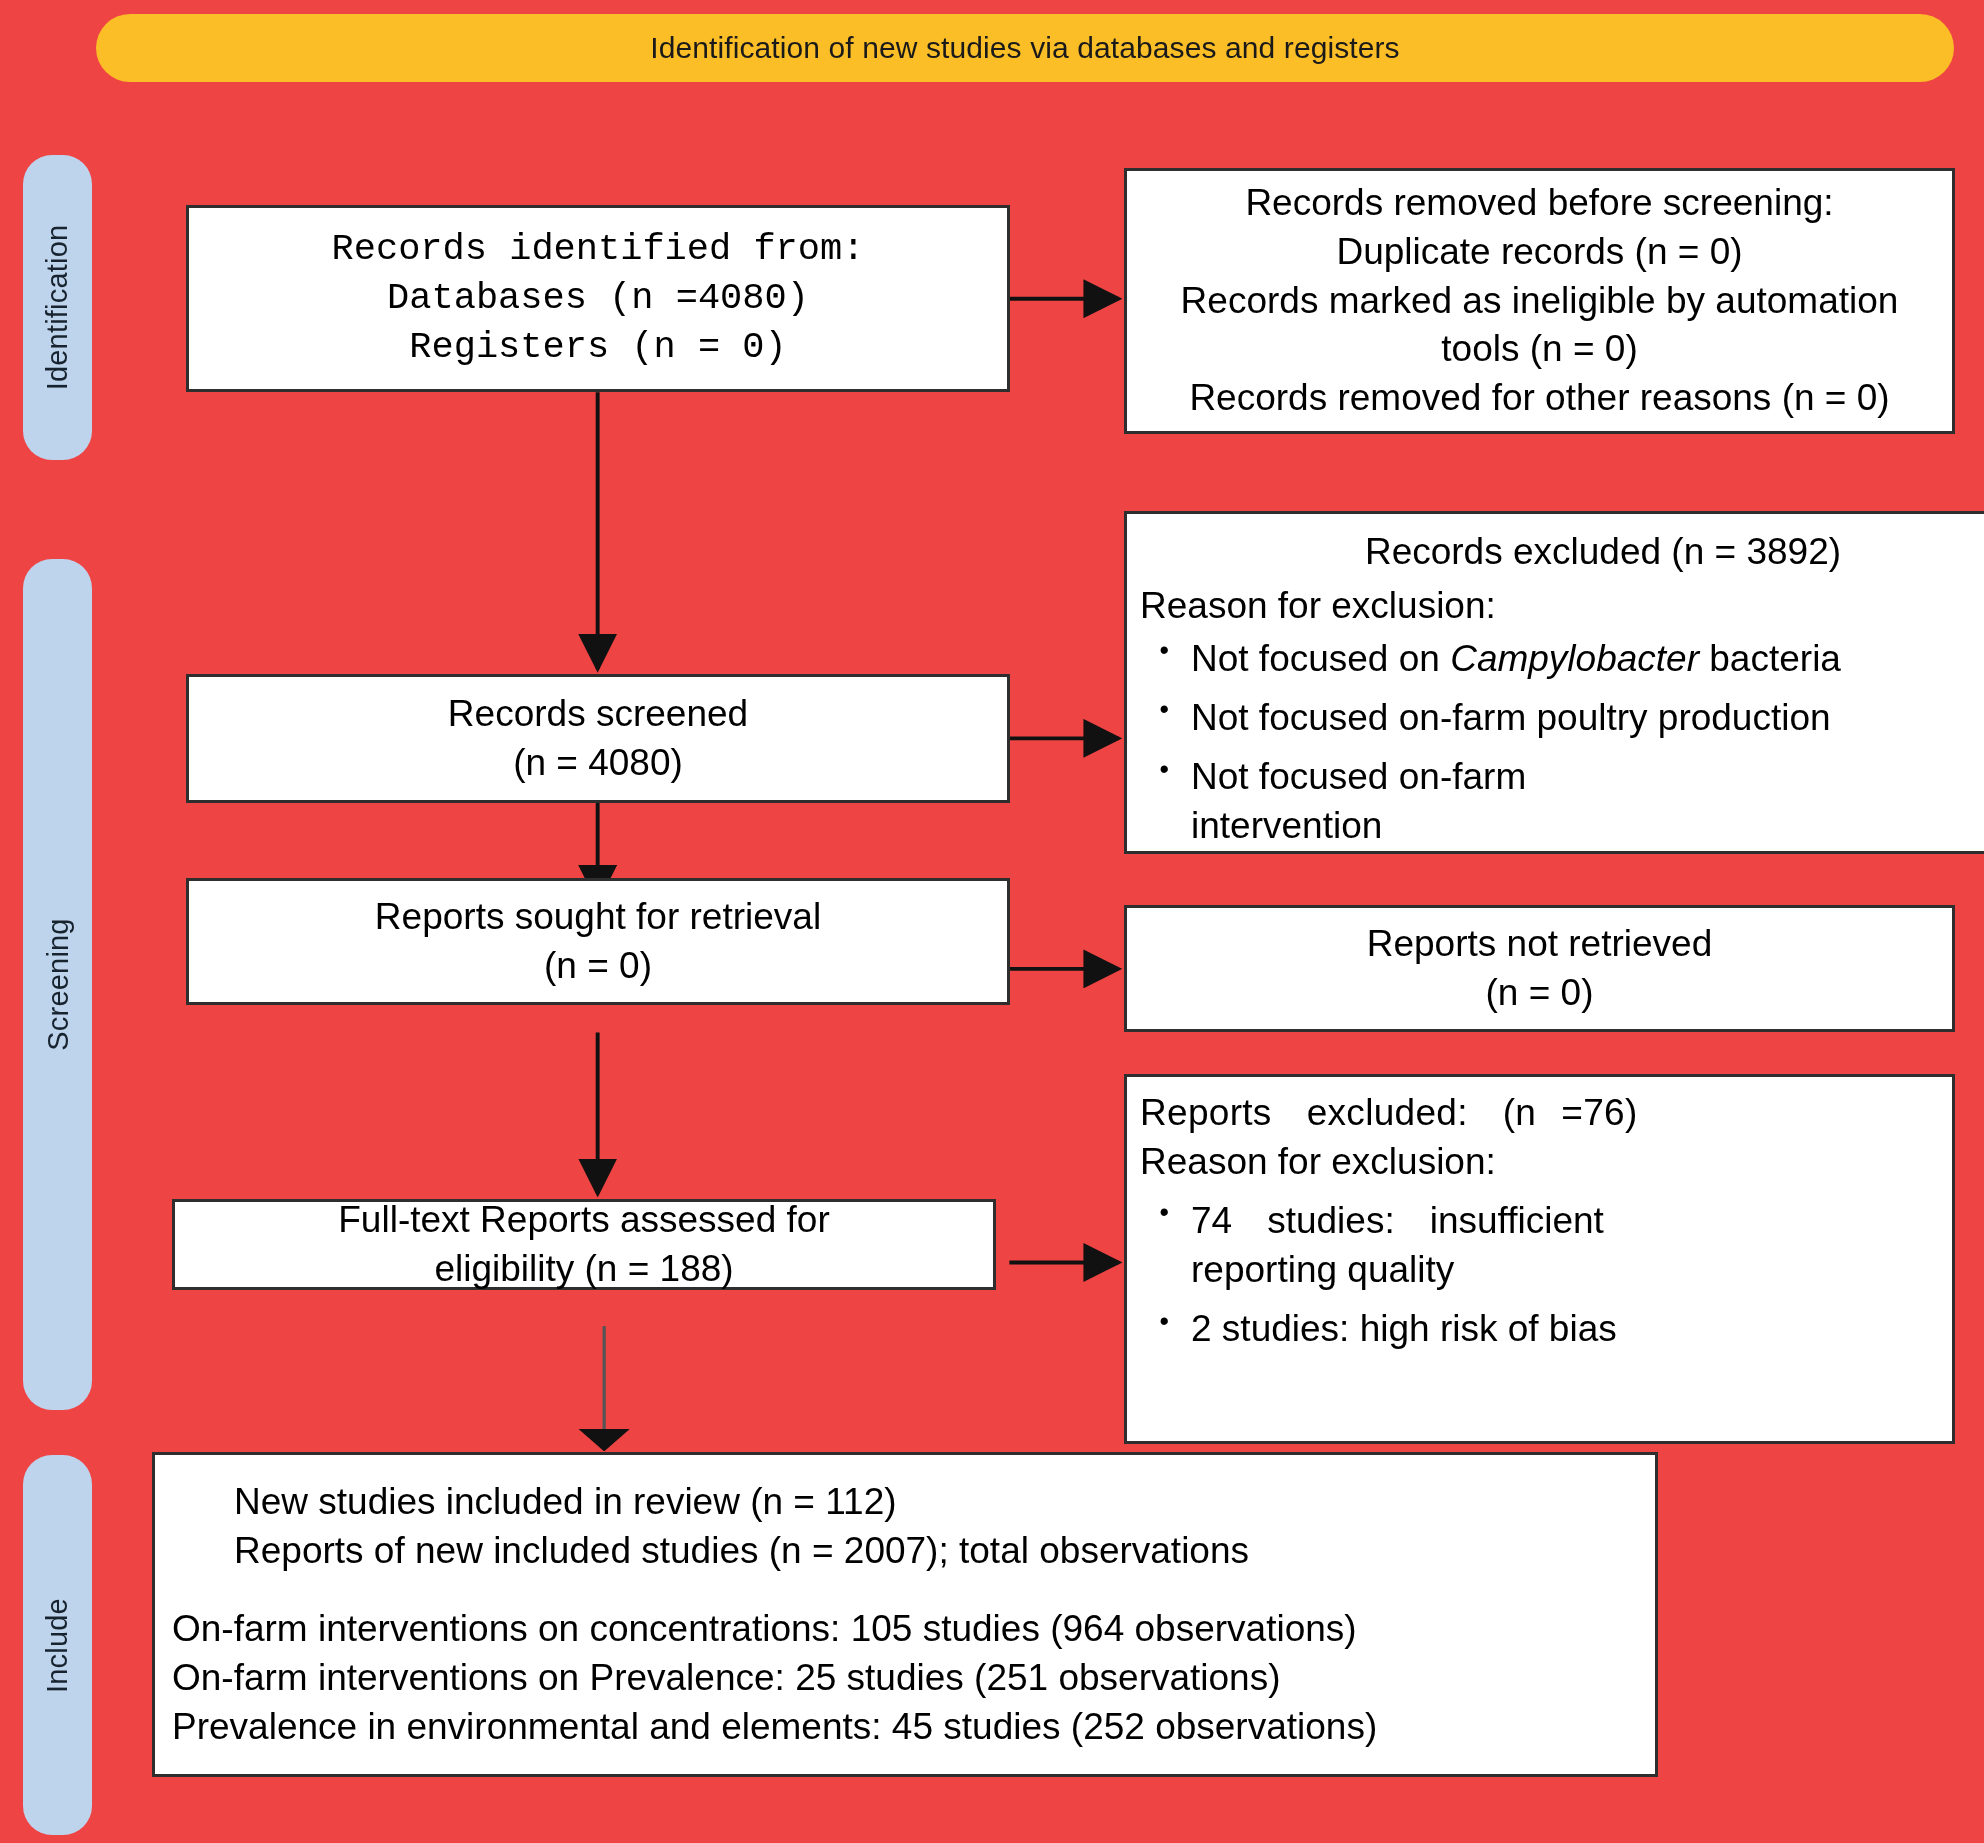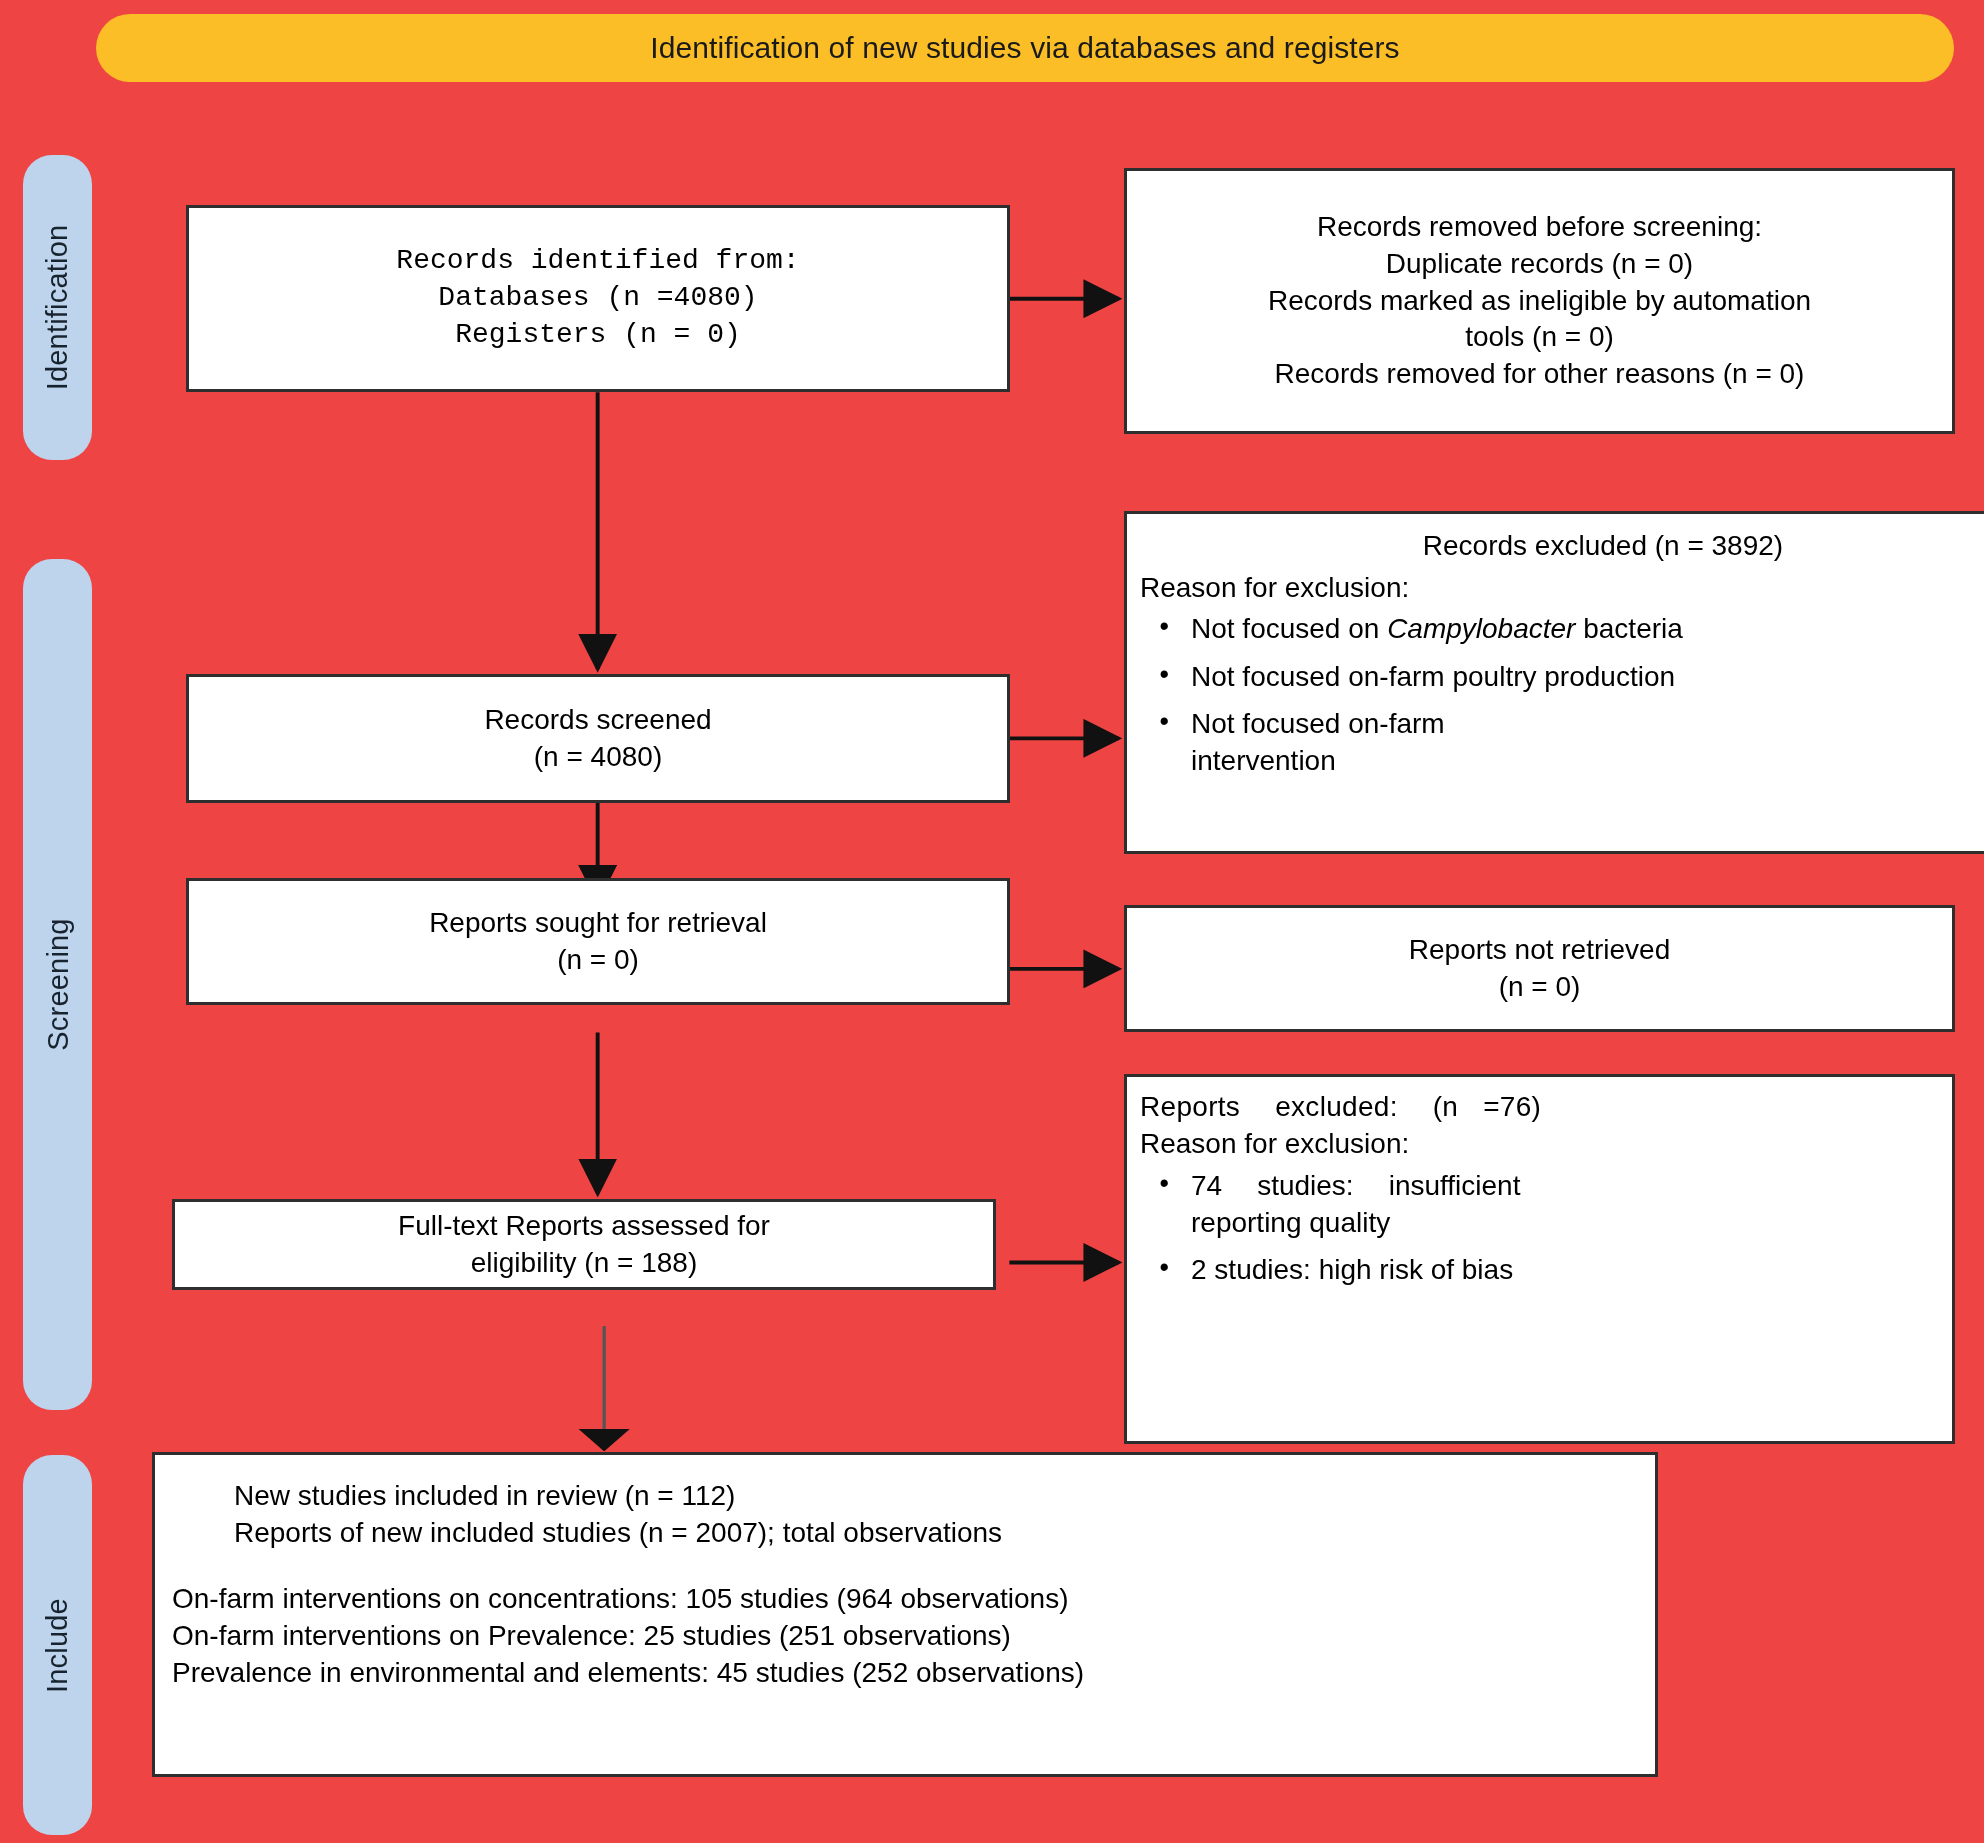--- a/index.html
+++ b/index.html
@@ -58,21 +58,21 @@
   #stage-identification { left: 23.4px; top: 155px;  width: 69px; height: 305px; }
   #stage-screening      { left: 23.4px; top: 559px;  width: 69px; height: 851px; }
   #stage-include        { left: 23.4px; top: 1455px; width: 69px; height: 380px; }
 
   
   .box {
     position: absolute;
     background: #ffffff;
     border: 3.2px solid #2e2e2e;
     box-sizing: border-box;
-    font-size: 28px;
+    font-size: 37px;
     line-height: 1.32;
     color: #000000;
   }
   .box .inner {
     padding: 9px 13px;
     box-sizing: border-box;
     height: 100%;
   }
   .ctr  { text-align: center; }
   .left { text-align: left; }
@@ -231,21 +231,21 @@
     <div class="inner ctr vcenter">
       <div>Full-text Reports assessed for</div>
       <div>eligibility (n = 188)</div>
     </div>
   </div>
 
   <div class="box" id="box-repexcluded">
     <div class="inner left" style="padding-top:11.7px;">
       <div class="spaced"><span>Reports</span><span class="gap-m"></span><span>excluded:</span><span class="gap-m"></span><span>(n</span><span class="gap-s"></span><span>=76)</span></div>
       <div>Reason for exclusion:</div>
-      <ul class="reasons" style="margin-top:5px;">
+      <ul class="reasons" style="margin-top:11px;">
         <li><span>74</span><span class="gap-m"></span><span>studies:</span><span class="gap-m"></span><span>insufficient</span><br>
           <span>reporting quality</span></li>
         <li><span>2 studies: high risk of bias</span></li>
       </ul>
     </div>
   </div>
 
   <div class="box" id="box-included">
     <div class="inner left" style="padding:23.4px 17px 0 17px;">
       <div style="padding-left:62px;">New studies included in review (n = 112)</div>

